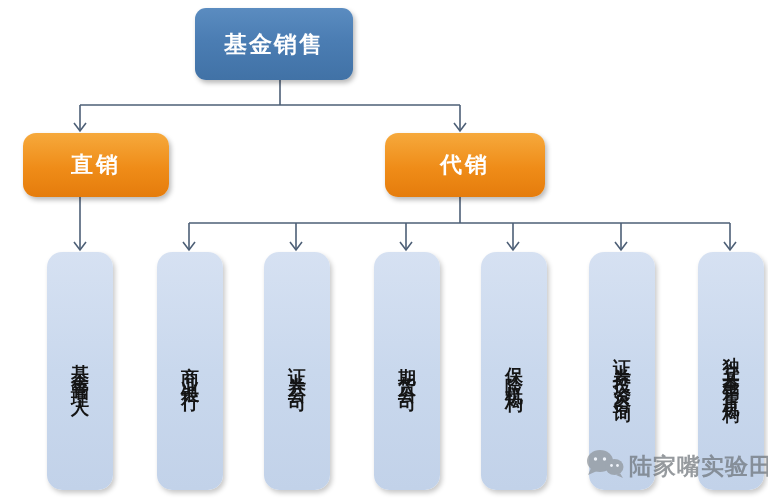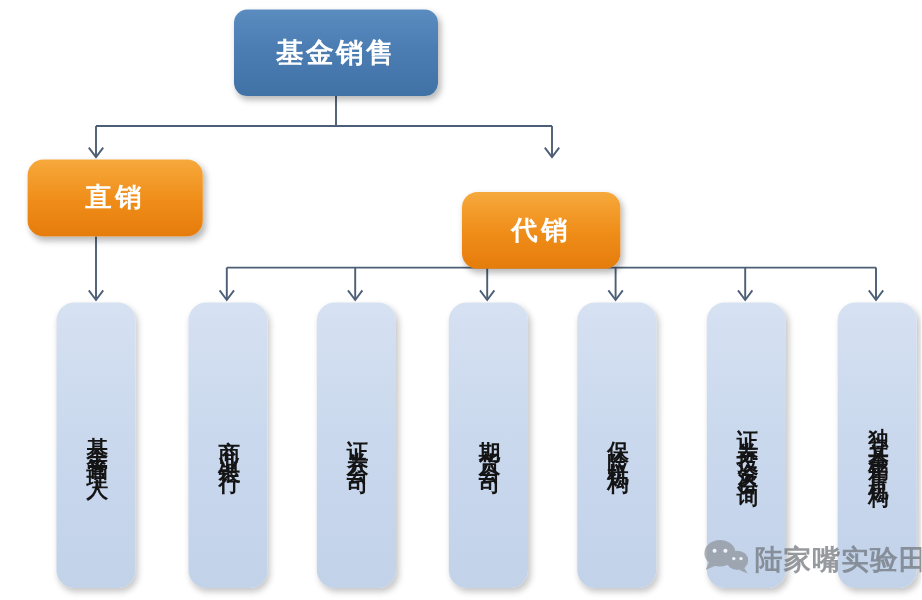--- a/index.html
+++ b/index.html
@@ -19,39 +19,39 @@
     pointer-events: none;
   }
   .node {
     position: absolute;
     display: flex;
     align-items: center;
     justify-content: center;
     box-sizing: border-box;
   }
   .node-root {
-    left: 195px; top: 8px; width: 170px; height: 72px;
+    left: 195px; top: 8px; width: 158px; height: 72px;
     border-radius: 11px;
     background: linear-gradient(180deg, #5b8cc0 0%, #4b7db3 45%, #4172a6 100%);
     box-shadow: 2px 3px 5px rgba(0,0,0,0.28);
     color: #ffffff;
     font-size: 23px; font-weight: bold;
     letter-spacing: 2px;
   }
   .node-branch {
     top: 133px; height: 64px;
     border-radius: 13px;
     background: linear-gradient(180deg, #f6a93c 0%, #ef8c18 55%, #e57c0c 100%);
     box-shadow: 2px 3px 5px rgba(0,0,0,0.28);
     color: #ffffff;
     font-size: 22px; font-weight: bold;
     letter-spacing: 3px;
   }
   .node-branch-direct { left: 7px;  width: 146px; margin-left: 16px; }
-  .node-branch-agency { left: 385px; width: 132px; margin-top: 27px; }
+  .node-branch-agency { left: 385px; width: 160px; }
   .node-leaf {
     top: 252px; height: 238px; width: 66px;
     border-radius: 15px;
     background: linear-gradient(180deg, #d6e1f2 0%, #c9d8ed 50%, #c2d2e9 100%);
     box-shadow: 2px 3px 5px rgba(0,0,0,0.22);
   }
   .leaf-1 { left: 47px; }
   .leaf-2 { left: 157px; }
   .leaf-3 { left: 264px; }
   .leaf-4 { left: 374px; }

